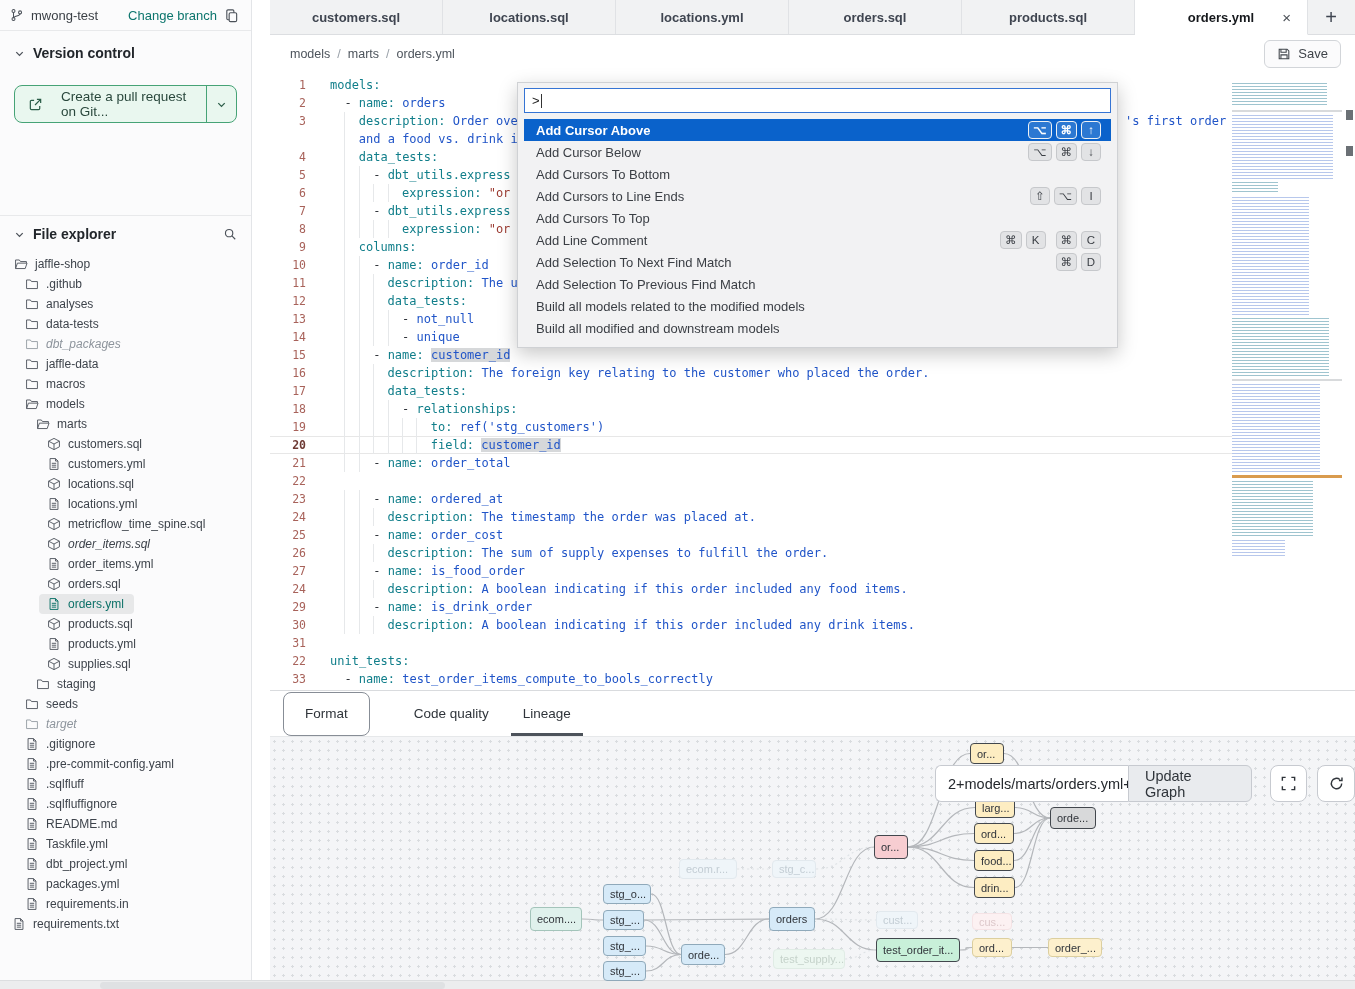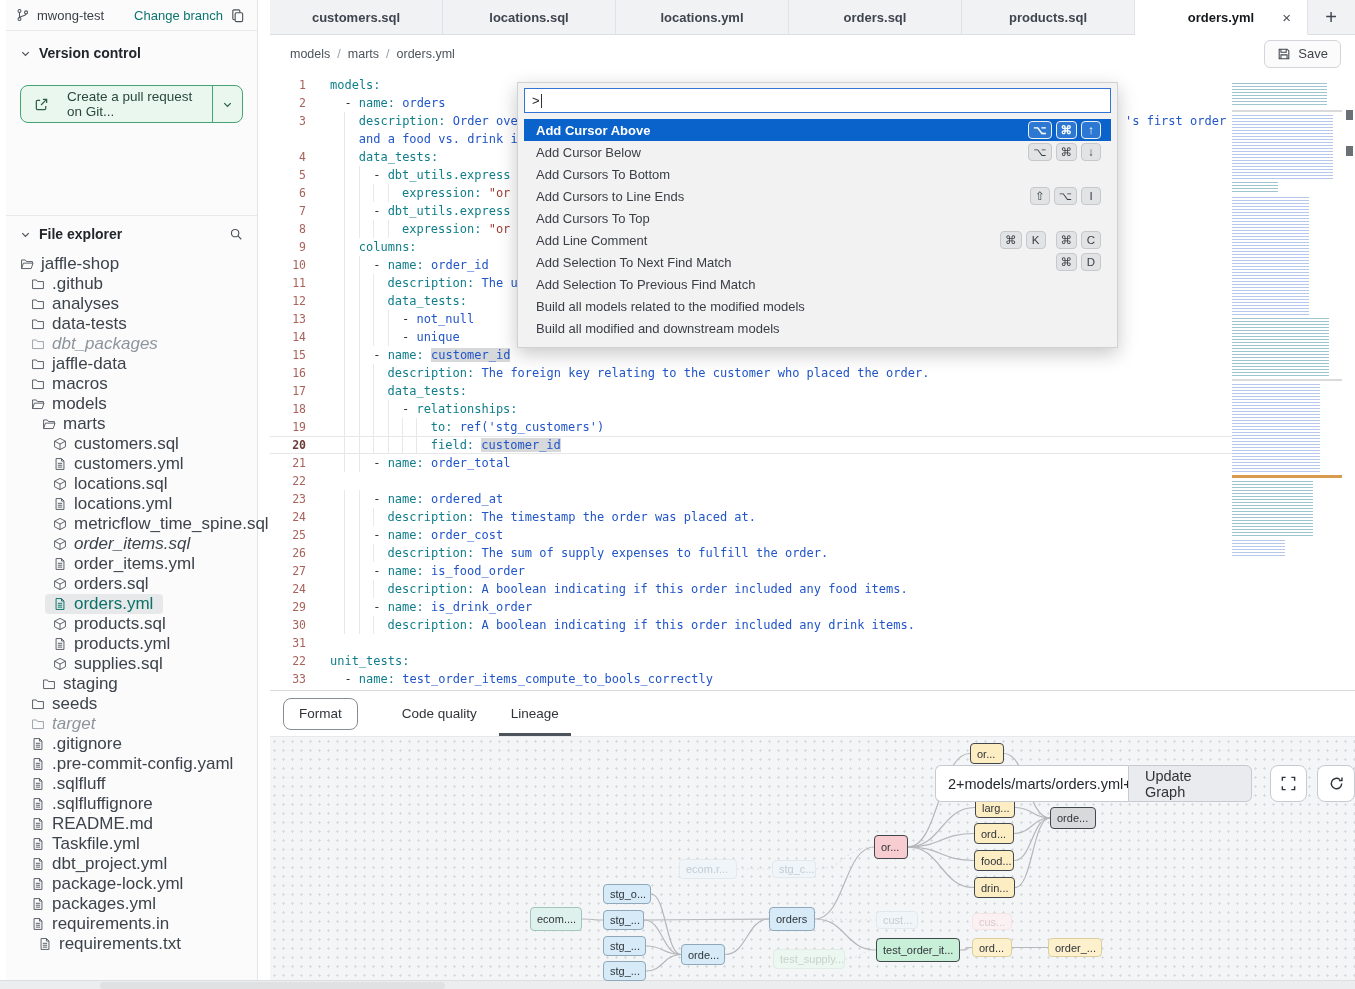--- a/index.html
+++ b/index.html
@@ -1,42 +1,42 @@
 <!DOCTYPE html>
 <html><head>
 <meta charset="utf-8">
 <style>
   * { margin:0; padding:0; box-sizing:border-box; }
   html,body { width:1355px; height:989px; overflow:hidden; background:#fff;
     font-family:"Liberation Sans", sans-serif; }
   #app { position:relative; width:1355px; height:989px; background:#fff; overflow:hidden; }
 
   
-  #sidebar { position:absolute; left:6px; top:0; width:252px; height:980px;
+  #sidebar { position:absolute; left:0; top:0; width:252px; height:980px;
     background:#fbfbfc; border-right:1px solid #e3e5e8; }
   .icn { display:inline-flex; align-items:center; justify-content:center; flex:0 0 auto; }
   .icn svg { display:block; }
   .sb-top { height:31px; border-bottom:1px solid #e8e9eb; display:flex; align-items:center;
     padding:0 12px 0 10px; gap:7px; }
   .branch-name { font-size:13px; color:#3a3f45; }
   .change-branch { margin-left:auto; font-size:13px; color:#0c756d; cursor:pointer; text-decoration:none; }
   .vc { padding:14px 14px 0; }
   .sec-head { display:flex; align-items:center; gap:8px; font-weight:bold; font-size:14px; color:#22262b; }
   .pr-btn { margin-top:24px; height:38px; border:1px solid #46a376; background:#e9f7ef;
     border-radius:8px; display:flex; align-items:stretch; color:#29473c; cursor:pointer; }
   .pr-main { flex:1; display:flex; gap:18px; align-items:center; padding:0 13px; font-size:13.5px; }
   .pr-split { width:30px; border-left:1px solid #46a376; display:flex; align-items:center; justify-content:center; }
   .fe { position:absolute; top:215px; left:0; right:0; border-top:1px solid #e8e9eb; }
   .fe .sec-head { padding:10px 14px 0; }
   .fe .sec-head .icn.search { margin-left:auto; }
   .tree { margin-top:12px; }
   .fe-row { height:20px; display:flex; align-items:center; cursor:pointer; }
   .fe-inner { display:flex; align-items:center; gap:7px; height:20px; padding:0 10px 0 8px;
     border-radius:4px; color:#565c64; max-width:100%; }
-  .fe-label { font-size:17px; color:#3d434b; white-space:nowrap; }
+  .fe-label { font-size:12px; color:#3d434b; white-space:nowrap; }
   .fe-row.muted .fe-label { font-style:italic; color:#8d949c; }
   .fe-row.muted .fe-inner { color:#9aa1a8; }
   .fe-row.sel .fe-inner { background:#e7e8e9; color:#0c7168; }
   .fe-row.sel .fe-label { color:#0c7168; }
 
   
   #main { position:absolute; left:270px; top:0; width:1085px; height:980px; }
   #tabbar { height:35px; background:#f1f2f3; border-bottom:1px solid #dcdee1; display:flex; }
   .tab { width:173px; display:flex; align-items:center; justify-content:center; font-size:13px;
     font-weight:600; color:#3f4550; border-right:1px solid #e0e2e5; position:relative; cursor:pointer; }
@@ -90,21 +90,21 @@
   .keys { margin-left:auto; display:flex; gap:10px; }
   .kgroup { display:flex; gap:4px; }
   .kcap { min-width:20px; height:18px; padding:0 4px; border-radius:4px; background:#e2e3e5;
     border:1px solid #c6c8cb; font-size:11.5px; color:#3a3e44; display:flex; align-items:center; justify-content:center; }
   .p-item.sel .kcap { background:rgba(255,255,255,.14); border-color:#eef1f4; color:#fff; }
 
   
   #bottom { position:absolute; top:690px; left:0; width:1085px; height:290px;
     border-top:1px solid #d9dbde; background:#fff; }
   #btoolbar { height:45px; display:flex; align-items:center; padding-left:13px; }
-  #formatbtn { height:32px; padding:0 15px; border:1px solid #878d96; border-radius:8px;
+  #formatbtn { height:44px; padding:0 21px; border:1px solid #878d96; border-radius:8px;
     font-size:13.5px; color:#2f343a; background:#fff; cursor:pointer; font-family:inherit; }
   #btabs { display:flex; margin-left:32px; height:45px; }
   .btab { font-size:13.5px; color:#2f343a; height:45px; display:flex; align-items:center;
     padding:0 12px; position:relative; margin-right:10px; cursor:pointer; }
   .btab.active::after { content:''; position:absolute; left:0; right:0; bottom:0; height:3px; background:#4d535b; }
 
   #canvas { position:absolute; top:45px; left:0; width:1085px; height:245px; overflow:hidden;
     background-color:#f4f5f7; border-top:1px solid #e6e8ea;
     background-image:radial-gradient(#d9dcdf 1px, transparent 1.2px); background-size:9px 9px; }
   #edges { position:absolute; left:0; top:0; z-index:1; }
@@ -540,46 +540,35 @@
             </span>
           </div>
           <div class="fe-row" style="padding-left: 17px;">
             <span class="fe-inner">
               <span class="icn">
                 <svg width="14" height="14" viewBox="0 0 16 16" fill="none" stroke="currentColor" stroke-width="1.1">
                   <path d="M3.5 1.8h6.2l2.8 2.8v9.6H3.5z"></path>
                   <path d="M9.7 1.8v2.8h2.8M5.5 7.2h5M5.5 9.4h5M5.5 11.6h5"></path>
                 </svg>
               </span>
-              <span class="fe-label">package-lock.yml</span>
-            </span>
-          </div>
-          <div class="fe-row" style="padding-left: 17px;">
-            <span class="fe-inner">
-              <span class="icn">
-                <svg width="14" height="14" viewBox="0 0 16 16" fill="none" stroke="currentColor" stroke-width="1.1">
-                  <path d="M3.5 1.8h6.2l2.8 2.8v9.6H3.5z"></path>
-                  <path d="M9.7 1.8v2.8h2.8M5.5 7.2h5M5.5 9.4h5M5.5 11.6h5"></path>
-                </svg>
-              </span>
               <span class="fe-label">packages.yml</span>
             </span>
           </div>
           <div class="fe-row" style="padding-left: 17px;">
             <span class="fe-inner">
               <span class="icn">
                 <svg width="14" height="14" viewBox="0 0 16 16" fill="none" stroke="currentColor" stroke-width="1.1">
                   <path d="M3.5 1.8h6.2l2.8 2.8v9.6H3.5z"></path>
                   <path d="M9.7 1.8v2.8h2.8M5.5 7.2h5M5.5 9.4h5M5.5 11.6h5"></path>
                 </svg>
               </span>
               <span class="fe-label">requirements.in</span>
             </span>
           </div>
-          <div class="fe-row" style="padding-left: 17px; margin-left: 7px;">
+          <div class="fe-row" style="padding-left: 4px;">
             <span class="fe-inner">
               <span class="icn">
                 <svg width="14" height="14" viewBox="0 0 16 16" fill="none" stroke="currentColor" stroke-width="1.1">
                   <path d="M3.5 1.8h6.2l2.8 2.8v9.6H3.5z"></path>
                   <path d="M9.7 1.8v2.8h2.8M5.5 7.2h5M5.5 9.4h5M5.5 11.6h5"></path>
                 </svg>
               </span>
               <span class="fe-label">requirements.txt</span>
             </span>
           </div>

